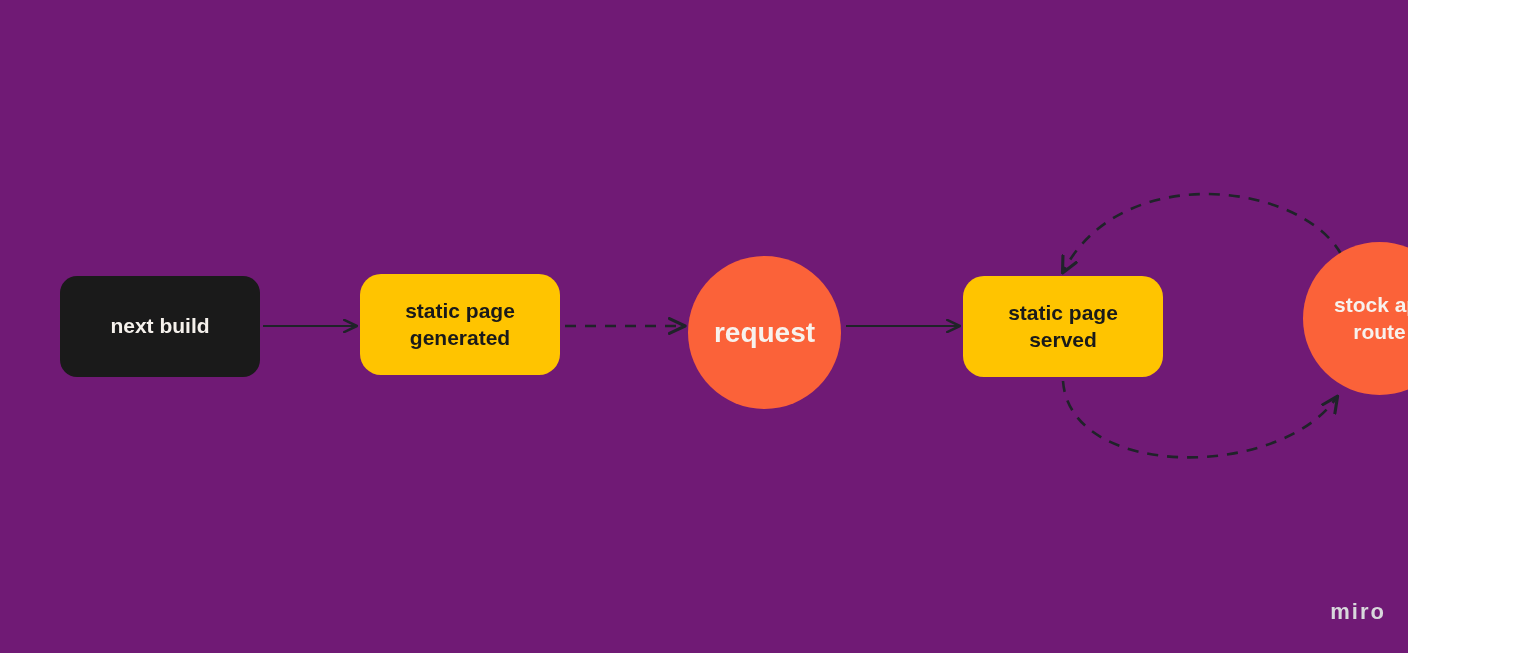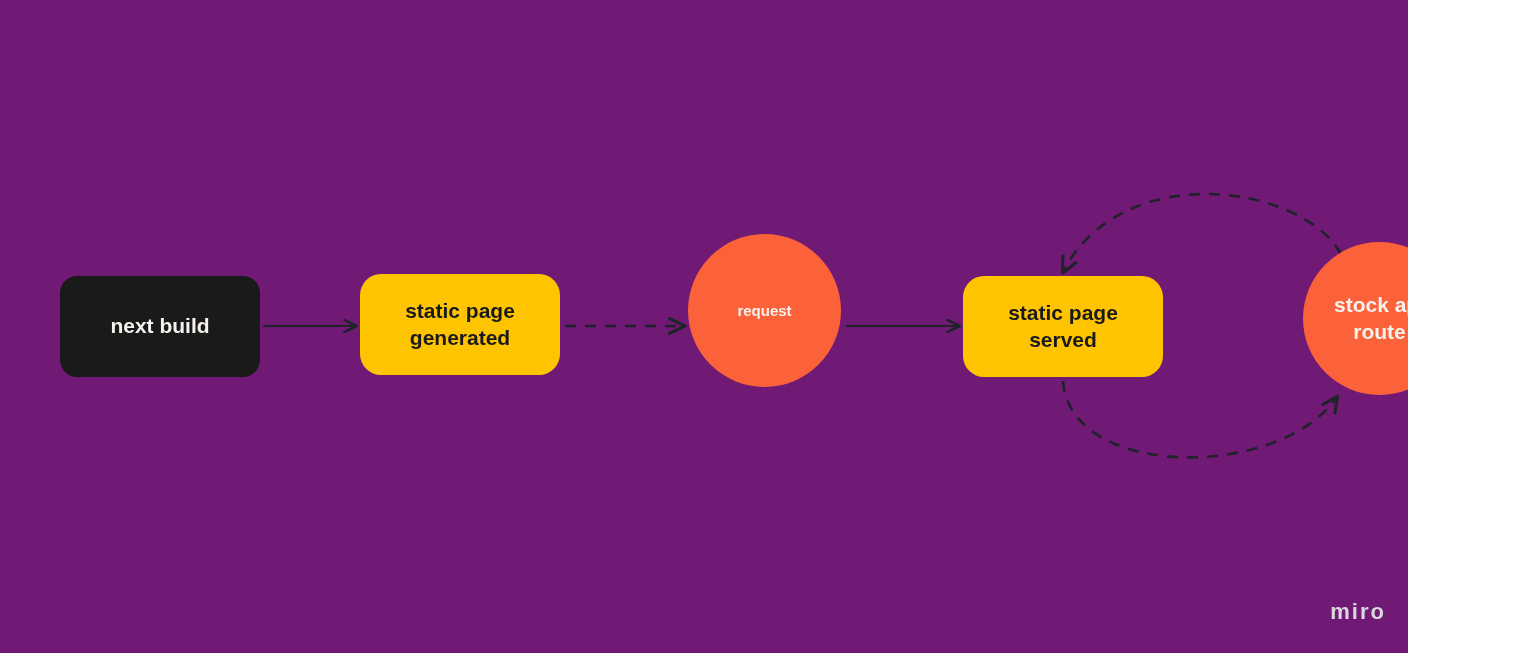--- a/index.html
+++ b/index.html
@@ -56,27 +56,27 @@
     top: 274px;
     width: 200px;
     height: 101px;
     background: #ffc400;
     color: #1a1a1a;
     font-size: 21px;
   }
   
   #node-request {
     left: 688px;
-    top: 234px;
+    top: 256px;
     width: 153px;
     height: 153px;
     background: #fb6239;
     border-radius: 50%;
     color: #f7f2ed;
-    font-size: 15px;
+    font-size: 28px;
   }
   
   #node-static-served {
     left: 963px;
     top: 276px;
     width: 200px;
     height: 101px;
     background: #ffc400;
     color: #1a1a1a;
     font-size: 21px;

